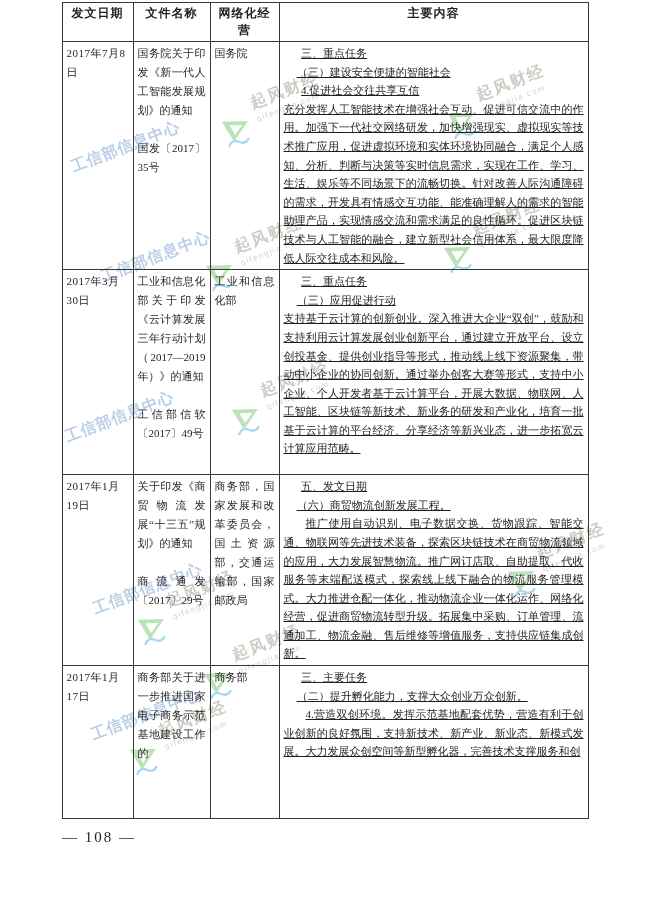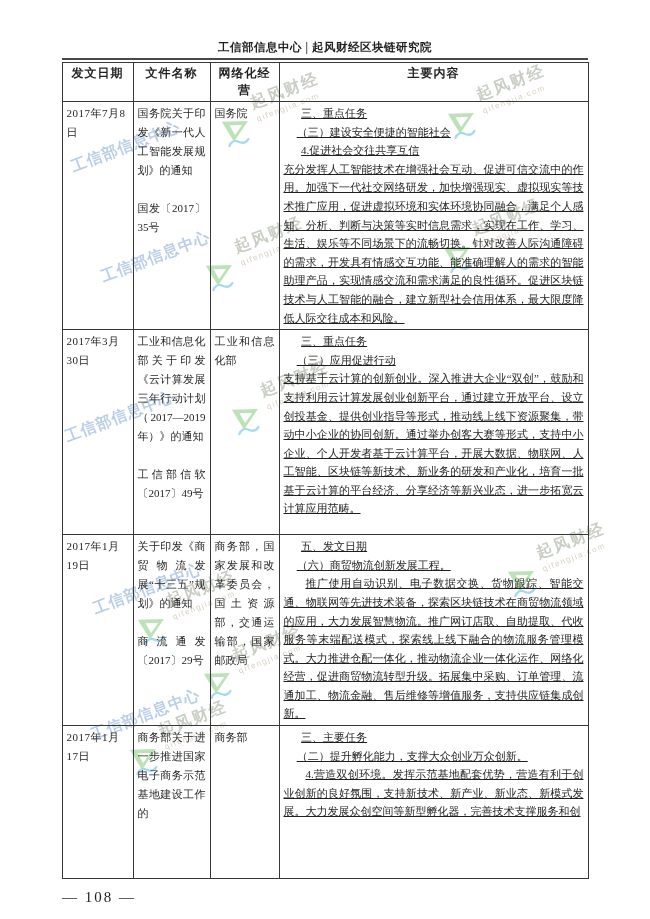--- a/index.html
+++ b/index.html
@@ -184,21 +184,20 @@
           <path d="M3 35 Q9 28 15 34 T27 35" fill="none" stroke="#7cc8ec" stroke-width="2.6" stroke-linecap="round"></path>
         </svg>
         <div class="wm-g-txt">
           <span class="wm-brand">起风财经</span>
           <span class="wm-url">qifengjia.com</span>
         </div>
       </div>
     </div>
 
   <div class="content">
-    <div class="page-header">工信部信息中心 | 起风财经区块链研究院</div>
 
     <table class="doc">
       <colgroup>
           <col class="c1">
           <col class="c2">
           <col class="c3">
           <col class="c4">
         </colgroup>
       <thead>
         <tr>

